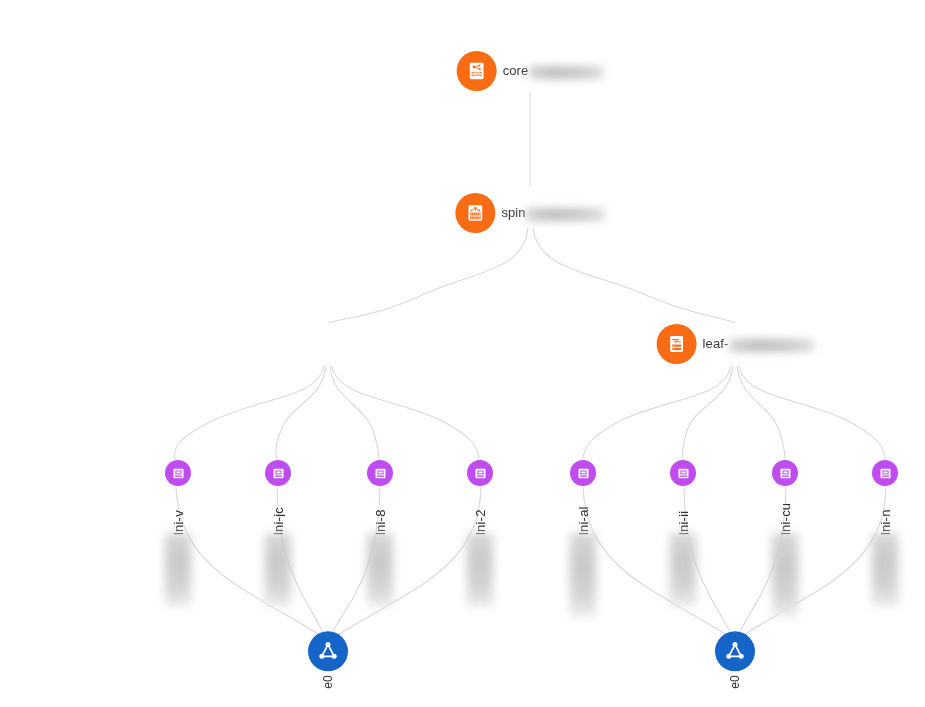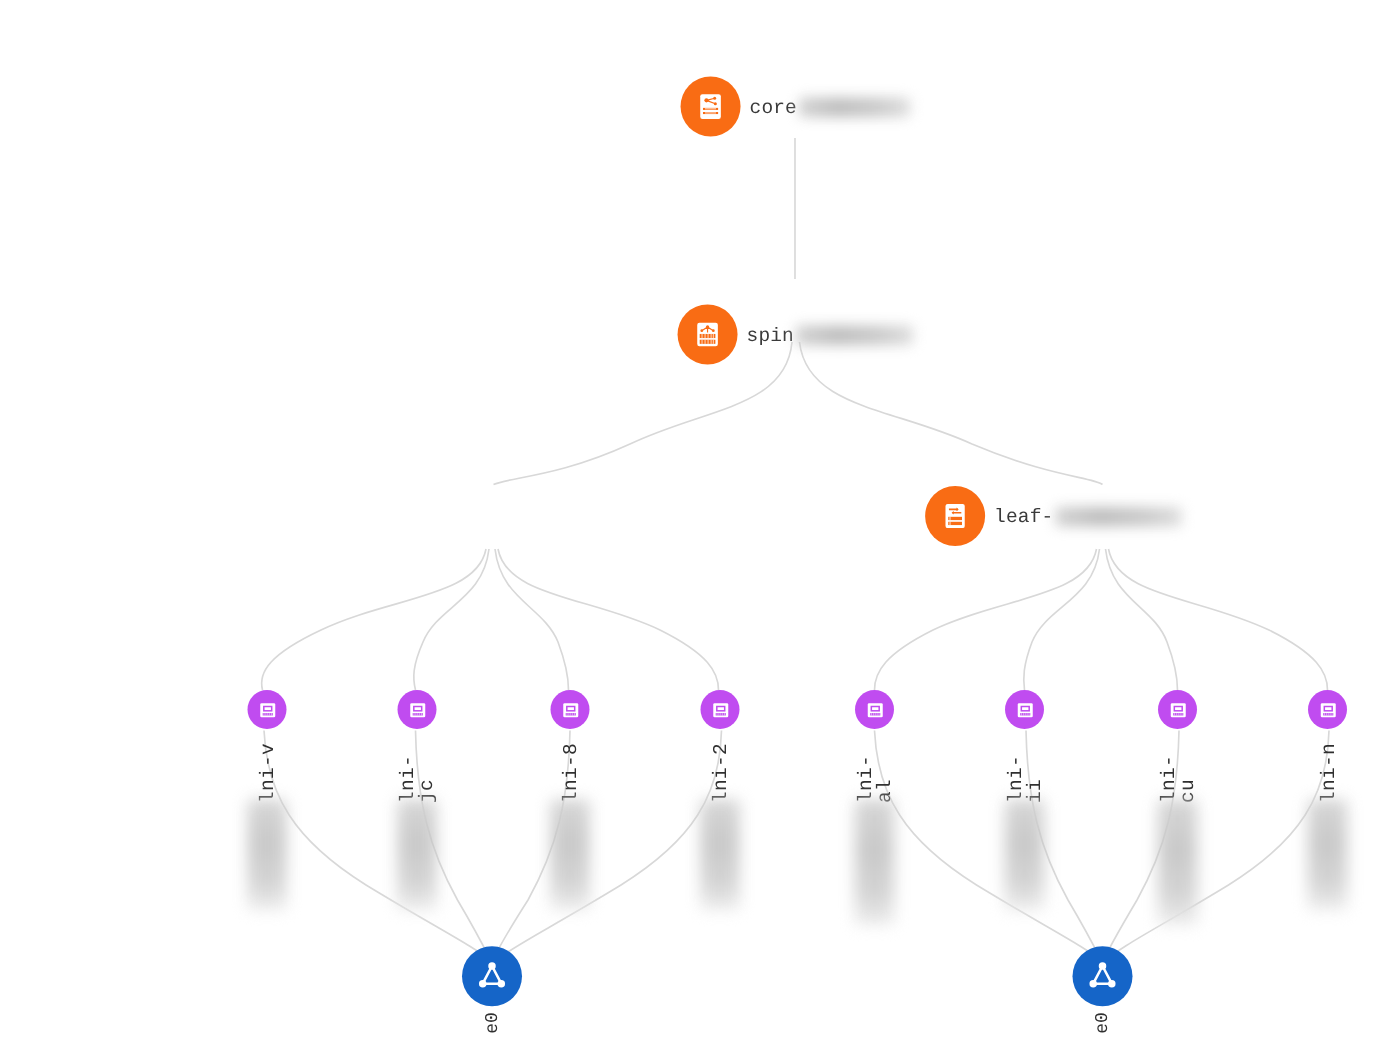--- a/index.html
+++ b/index.html
@@ -5,21 +5,21 @@
   html,body{margin:0;padding:0;}
   body{
     width:925px;height:707px;
     background:#ffffff;
     font-family:"Liberation Sans","DejaVu Sans",sans-serif;
     overflow:hidden;
     position:relative;
   }
   #canvas{
     position:absolute;inset:0;
-    width:925px;height:707px;font-family:Liberation Mono, monospace;
+    width:925px;height:707px;
   }
   .edges{position:absolute;left:0;top:0;width:925px;height:707px;pointer-events:none;}
   .edge{fill:none;stroke:#d8d8d8;stroke-width:1.1;}
 
   .node{
     position:absolute;
     display:flex;align-items:center;
     transform:translate(-50%,-50%);
     white-space:nowrap;
   }
@@ -141,41 +141,41 @@
         <rect x="6.5" y="13" width="11" height="1.5" fill="#f96c14"></rect>
         <rect x="6.5" y="16" width="11" height="1.5" fill="#f96c14"></rect>
         <path d="M8 13.7 L16 13.7 M8 16.7 L16 16.7" stroke="#fff" stroke-width="0.6"></path>
       </svg>
     </div>
     <div class="node-label">
       <span>core</span><span class="label-blur" style="width:74px;"></span>
     </div>
   </div>
 
-  <div class="node" style="left:530px;top:223px;">
+  <div class="node" style="left:530px;top:213px;">
     <div class="bubble orange mid">
       <svg width="22" height="22" viewBox="0 0 24 24">
         <rect x="4.5" y="3.5" width="15" height="17" rx="1.6" fill="#fff"></rect>
         <circle cx="12" cy="6.5" r="1.2" fill="#f96c14"></circle>
         <circle cx="7.8" cy="9.2" r="1" fill="#f96c14"></circle>
         <circle cx="16.2" cy="9.2" r="1" fill="#f96c14"></circle>
         <path d="M12 6.5 L7.8 9.2 M12 6.5 L16.2 9.2 M12 6.5 L12 10.5" stroke="#f96c14" stroke-width="0.85"></path>
         <rect x="6.3" y="11.6" width="11.4" height="3" fill="#f96c14"></rect>
         <rect x="6.3" y="15.8" width="11.4" height="3" fill="#f96c14"></rect>
         <path d="M8 11.6 L8 14.6 M10.2 11.6 L10.2 14.6 M12.4 11.6 L12.4 14.6 M14.6 11.6 L14.6 14.6 M16.2 11.6 L16.2 14.6" stroke="#fff" stroke-width="0.55"></path>
         <path d="M8 15.8 L8 18.8 M10.2 15.8 L10.2 18.8 M12.4 15.8 L12.4 18.8 M14.6 15.8 L14.6 18.8 M16.2 15.8 L16.2 18.8" stroke="#fff" stroke-width="0.55"></path>
       </svg>
     </div>
     <div class="node-label">
       <span>spin</span><span class="label-blur" style="width:78px;"></span>
     </div>
   </div>
 
 
-  <div class="node" style="left:702px;top:344px;">
+  <div class="node" style="left:735px;top:344px;">
     <div class="bubble orange mid">
       <svg width="22" height="22" viewBox="0 0 24 24">
         <rect x="5" y="3.2" width="14" height="17.6" rx="1.6" fill="#fff"></rect>
         <path d="M7.5 7.2 L14 7.2" stroke="#f96c14" stroke-width="1.2"></path>
         <path d="M13 5.9 L14.6 7.2 L13 8.5" fill="#f96c14"></path>
         <path d="M16.5 9.6 L10 9.6" stroke="#f96c14" stroke-width="1.2"></path>
         <path d="M11 8.3 L9.4 9.6 L11 10.9" fill="#f96c14"></path>
         <rect x="7" y="12.6" width="10" height="2.4" fill="#f96c14"></rect>
         <rect x="7" y="16.2" width="10" height="2.4" fill="#f96c14"></rect>
         <path d="M8.3 12.6 L8.3 15 M8.3 16.2 L8.3 18.6" stroke="#fff" stroke-width="0.6"></path>

